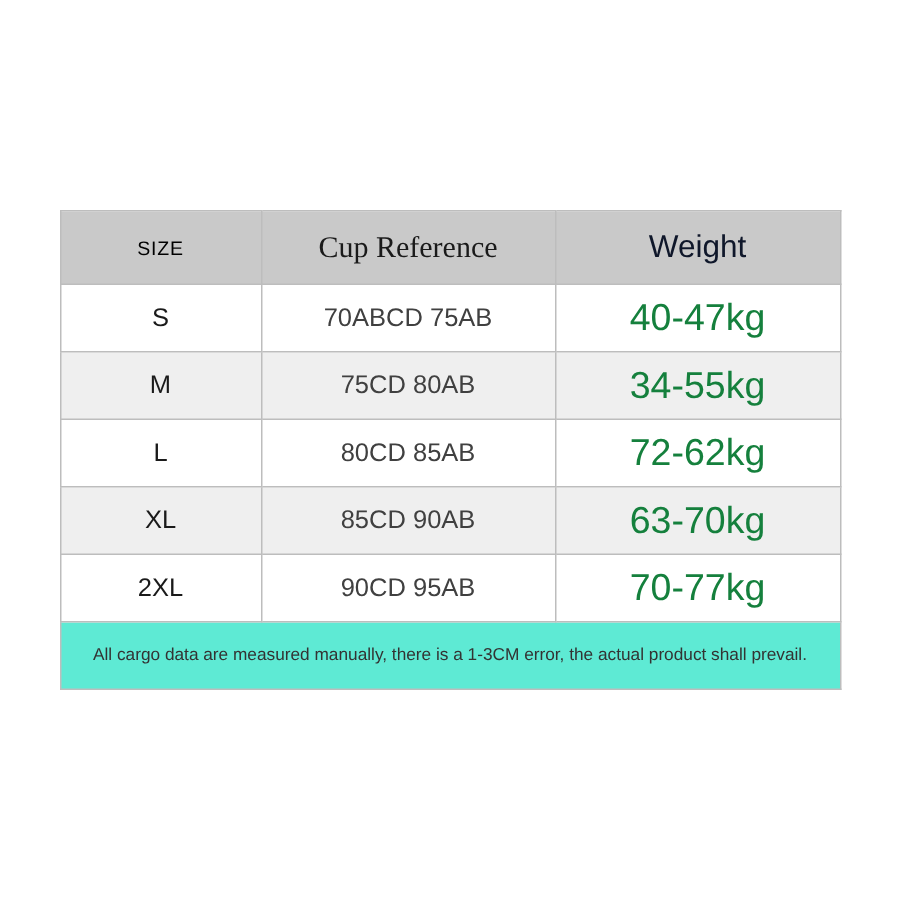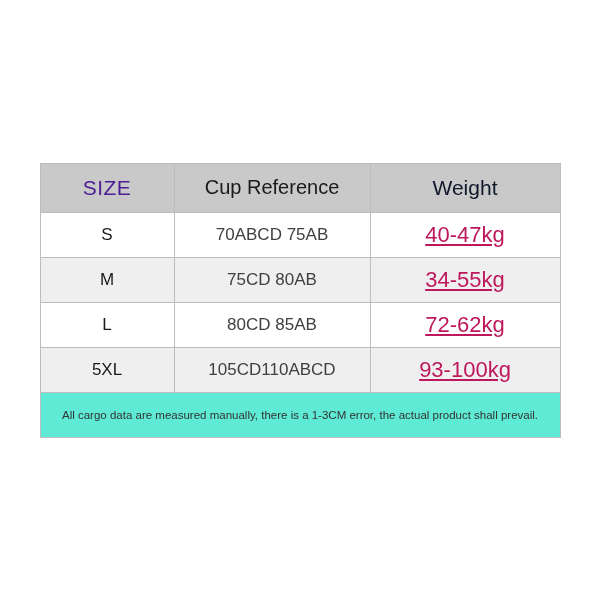--- a/index.html
+++ b/index.html
@@ -37,50 +37,50 @@
   
   col.c-size { width: 134px; }
   col.c-cup  { width: 196px; }
   col.c-wt   { width: 190px; }
 
   .head-row td {
     background: #c9c9c9;
     height: 48px;
   }
   .head-size {
-    font-size: 21px;
+    font-size: 13px;
     font-weight: bold;
-    color: #4c1d95;
+    color: #000000;
     letter-spacing: 0.5px;
   }
   .head-cup {
     font-size: 20px;
     color: #1a1a1a;
+    font-family: Liberation Serif, serif;
   }
   .head-weight {
     font-size: 21px;
     color: #0f172a;
   }
 
   tbody tr { height: 45px; }
   tbody tr.odd td  { background: #ffffff; }
   tbody tr.even td { background: #efefef; }
 
   .cell-size {
     font-size: 17px;
     color: #1a1a1a;
   }
   .cell-cup {
     font-size: 17px;
     color: #404040;
   }
   .cell-weight {
-    font-size: 22px;
-    color: #be185d;
-    text-decoration: underline;
+    font-size: 25px;
+    color: #15803d;
   }
 
   .note-row td {
     background: #5eead4;
     height: 42px;
     font-size: 11.5px;
     color: #333333;
     padding: 0 10px;
   }
 </style>
@@ -111,22 +111,27 @@
         <td class="cell-size">M</td>
         <td class="cell-cup">75CD 80AB</td>
         <td class="cell-weight">34-55kg</td>
       </tr>
       <tr class="odd">
         <td class="cell-size">L</td>
         <td class="cell-cup">80CD 85AB</td>
         <td class="cell-weight">72-62kg</td>
       </tr>
       <tr class="even">
-        <td class="cell-size">5XL</td>
-        <td class="cell-cup">105CD110ABCD</td>
-        <td class="cell-weight">93-100kg</td>
+        <td class="cell-size">XL</td>
+        <td class="cell-cup">85CD 90AB</td>
+        <td class="cell-weight">63-70kg</td>
+      </tr>
+      <tr class="odd">
+        <td class="cell-size">2XL</td>
+        <td class="cell-cup">90CD 95AB</td>
+        <td class="cell-weight">70-77kg</td>
       </tr>
       <tr class="note-row">
         <td colspan="3">All cargo data are measured manually, there is a 1-3CM error, the actual product shall prevail.</td>
       </tr>
     </tbody>
   </table>
 </div>
 
 </body></html>

